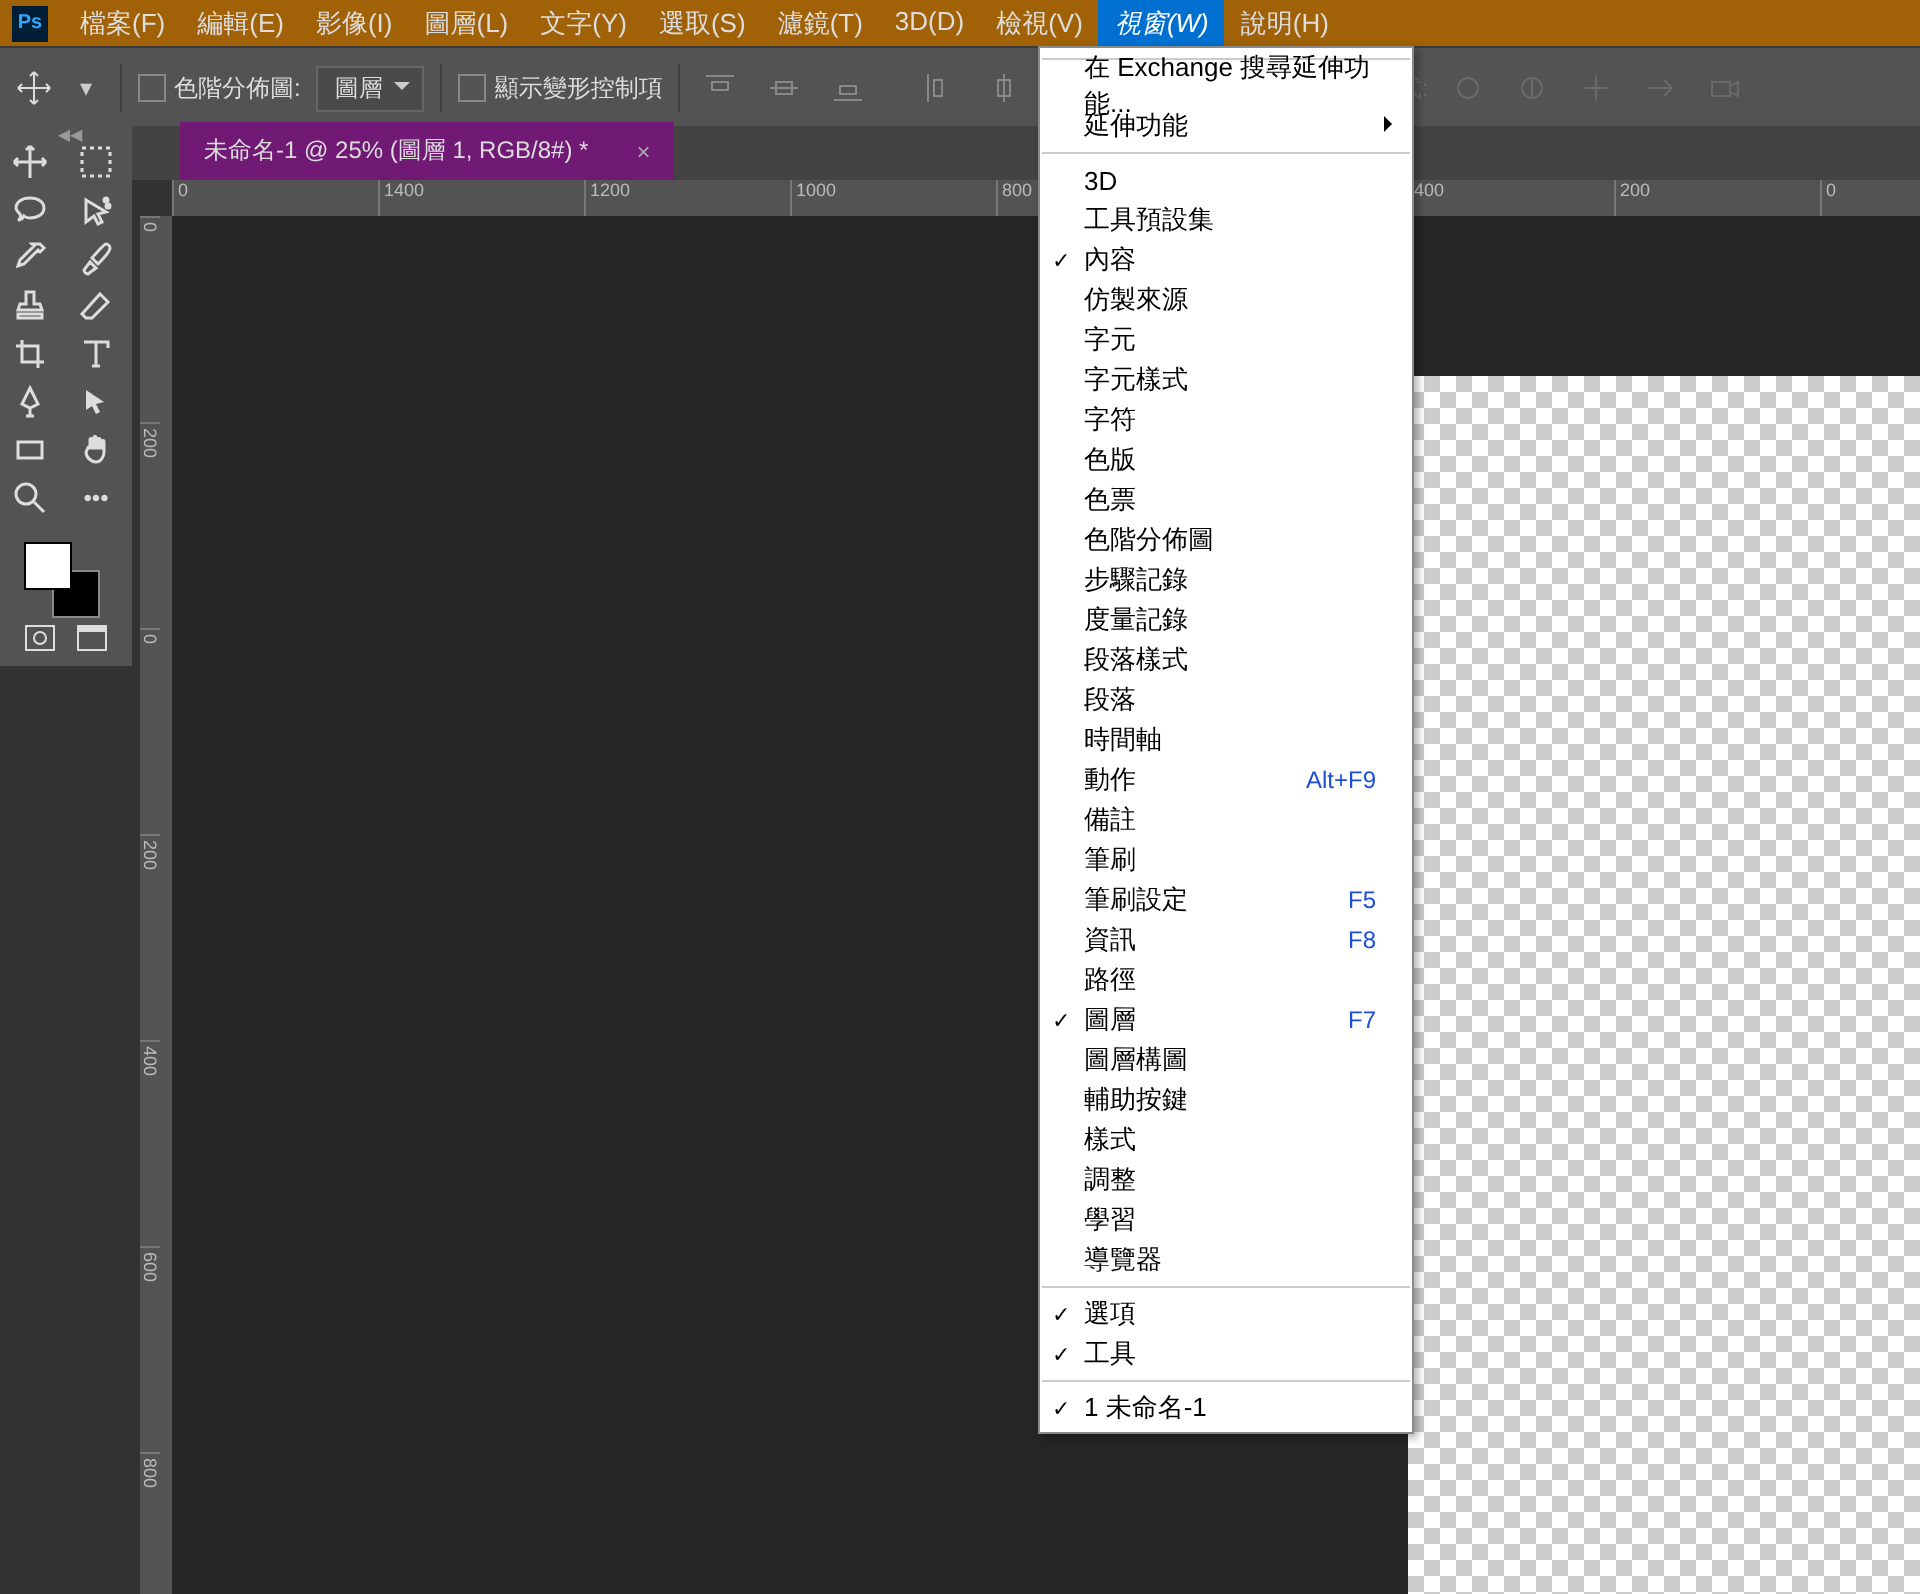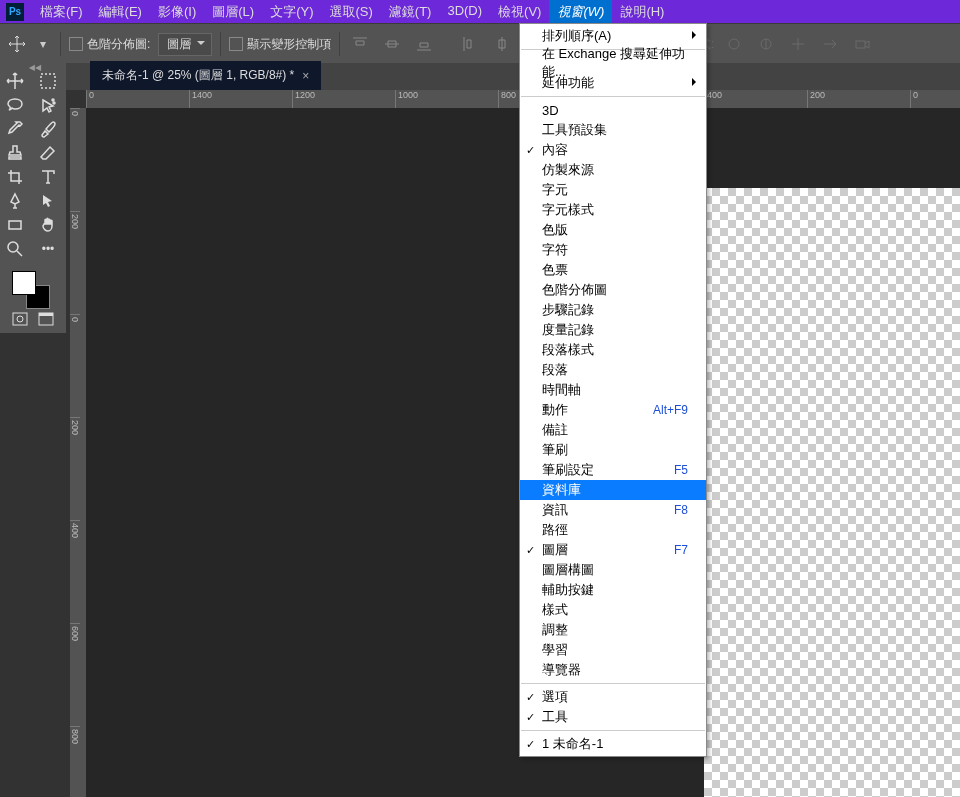--- a/index.html
+++ b/index.html
@@ -1,29 +1,29 @@
 <!DOCTYPE html>
 <html><head>
 <meta charset="utf-8">
 <style>
   html,body{margin:0;padding:0;width:960px;height:797px;overflow:hidden;background:#323232;font-family:"Microsoft JhengHei",Arial,sans-serif;font-size:12px;color:#ddd;}
-  .menubar{display:flex;align-items:center;height:23px;background:#6d28d9;border-bottom:1px solid #3a3a3a;}
+  .menubar{display:flex;align-items:center;height:23px;background:#a16207;border-bottom:1px solid #3a3a3a;}
   .ps-logo{width:18px;height:18px;margin:0 8px 0 6px;background:#001e36;display:flex;align-items:center;justify-content:center;color:#31a8ff;font-weight:bold;font-size:10px;}
   .menu-item{padding:3px 8px;cursor:default;white-space:nowrap;font-size:13px;}
   .menu-item.active{background:#0070d0;color:#fff;font-style:italic;}
   .options-bar{display:flex;align-items:center;height:40px;background:#535353;border-bottom:1px solid #383838;padding:0 8px;gap:8px;}
   .op-ico{width:18px;height:18px;display:flex;align-items:center;justify-content:center;color:#ccc;}
   .chk{width:12px;height:12px;border:1px solid #888;display:inline-block;vertical-align:middle;margin-right:4px;}
   .drop{background:#4a4a4a;border:1px solid #666;padding:2px 20px 2px 8px;position:relative;color:#ddd;}
   .drop:after{content:'';position:absolute;right:6px;top:7px;border:4px solid transparent;border-top-color:#ccc;}
   .sep{width:1px;height:24px;background:#404040;}
   .icon-btn{width:24px;height:24px;display:flex;align-items:center;justify-content:center;color:#aaa;}
   .dim{color:#6a6a6a;}
   .tab-bar{height:36px;background:#323232;display:flex;align-items:flex-end;padding-left:90px;}
-  .doc-tab{background:#0f172a;color:#ddd;padding:6px 12px;font-size:12px;display:flex;align-items:center;gap:8px;}
+  .doc-tab{background:#701a75;color:#ddd;padding:6px 12px;font-size:12px;display:flex;align-items:center;gap:24px;}
   .doc-tab .x{color:#aaa;cursor:pointer;}
   
   .toolbar{position:absolute;left:0;top:63px;width:66px;background:#535353;padding:6px 0;display:grid;grid-template-columns:33px 33px;justify-content:center;z-index:2;}
   .tool{width:30px;height:24px;display:flex;align-items:center;justify-content:center;color:#ddd;}
   .tool svg{width:18px;height:18px;fill:none;stroke:#ddd;stroke-width:1.5;}
   .swatches{grid-column:1/3;position:relative;height:40px;margin-top:6px;}
   .sw-fg{position:absolute;left:12px;top:4px;width:22px;height:22px;background:#fff;border:1px solid #000;}
   .sw-bg{position:absolute;left:26px;top:18px;width:22px;height:22px;background:#000;border:1px solid #888;}
   .tool-tiny{grid-column:1/3;display:flex;gap:6px;justify-content:center;margin-top:4px;}
   .tool-tiny span{width:20px;height:16px;display:flex;align-items:center;justify-content:center;color:#ddd;}
@@ -282,24 +282,20 @@
       <span>400</span>
       <span>600</span>
       <span>800</span>
     </div>
   <div class="canvas">
     <div class="checker"></div>
   </div>
 </div>
 
 <div class="menu" id="winmenu">
-    <div class="mi">
-      <span>排列順序(A)</span>
-      <span class="arrow"></span>
-    </div>
     <div class="msep"></div>
     <div class="mi">
       <span>在 Exchange 搜尋延伸功能...</span>
     </div>
     <div class="mi">
       <span>延伸功能</span>
       <span class="arrow"></span>
     </div>
     <div class="msep"></div>
     <div class="mi">
@@ -314,24 +310,24 @@
     <div class="mi">
       <span>仿製來源</span>
     </div>
     <div class="mi">
       <span>字元</span>
     </div>
     <div class="mi">
       <span>字元樣式</span>
     </div>
     <div class="mi">
+      <span>字符</span>
+    </div>
+    <div class="mi">
       <span>色版</span>
-    </div>
-    <div class="mi">
-      <span>字符</span>
     </div>
     <div class="mi">
       <span>色票</span>
     </div>
     <div class="mi">
       <span>色階分佈圖</span>
     </div>
     <div class="mi">
       <span>步驟記錄</span>
     </div>
@@ -353,23 +349,20 @@
     </div>
     <div class="mi">
       <span>備註</span>
     </div>
     <div class="mi">
       <span>筆刷</span>
     </div>
     <div class="mi">
       <span>筆刷設定</span>
       <span class="shortcut">F5</span>
-    </div>
-    <div class="mi hl">
-      <span>資料庫</span>
     </div>
     <div class="mi">
       <span>資訊</span>
       <span class="shortcut">F8</span>
     </div>
     <div class="mi">
       <span>路徑</span>
     </div>
     <div class="mi check">
       <span>圖層</span>

